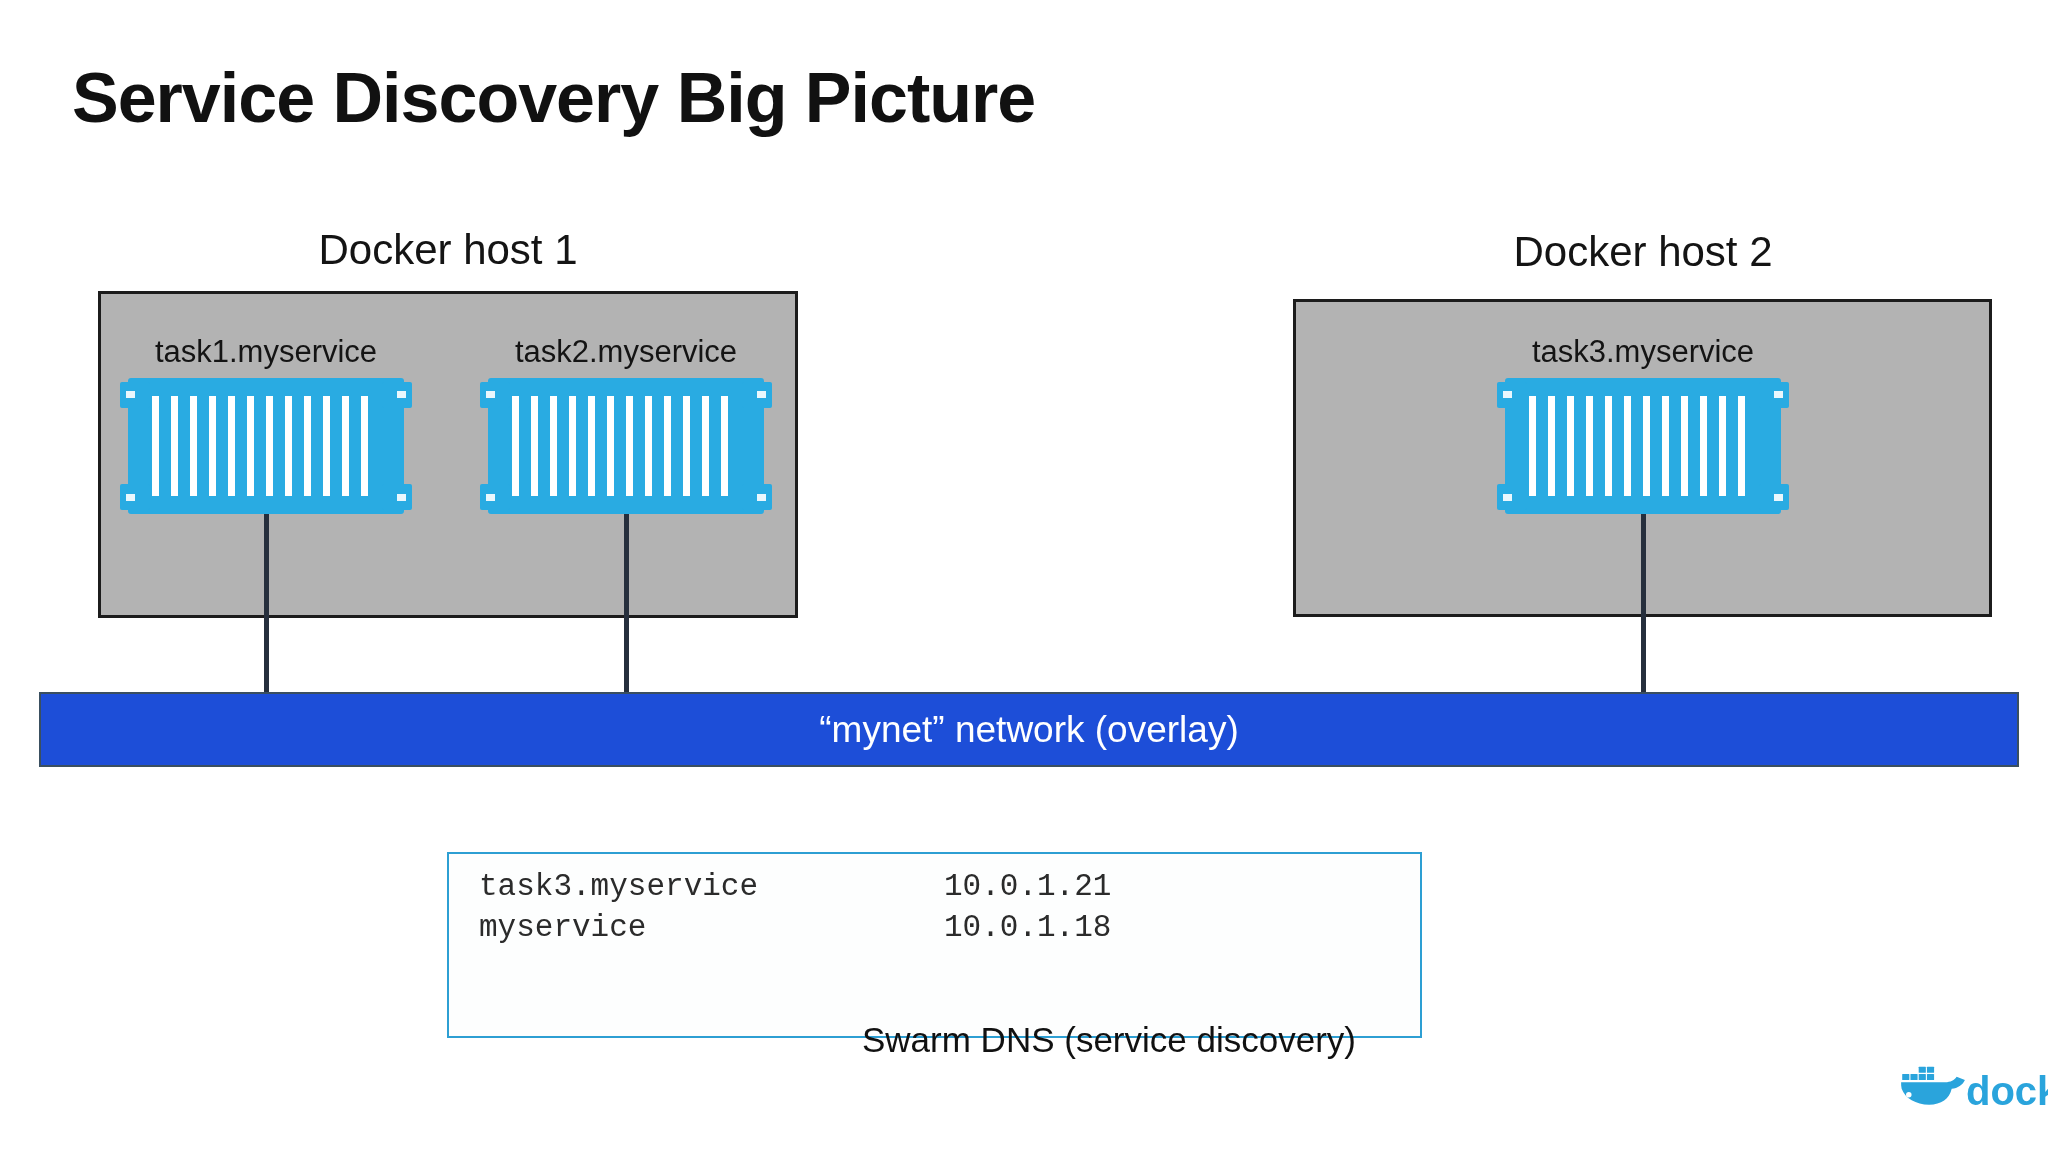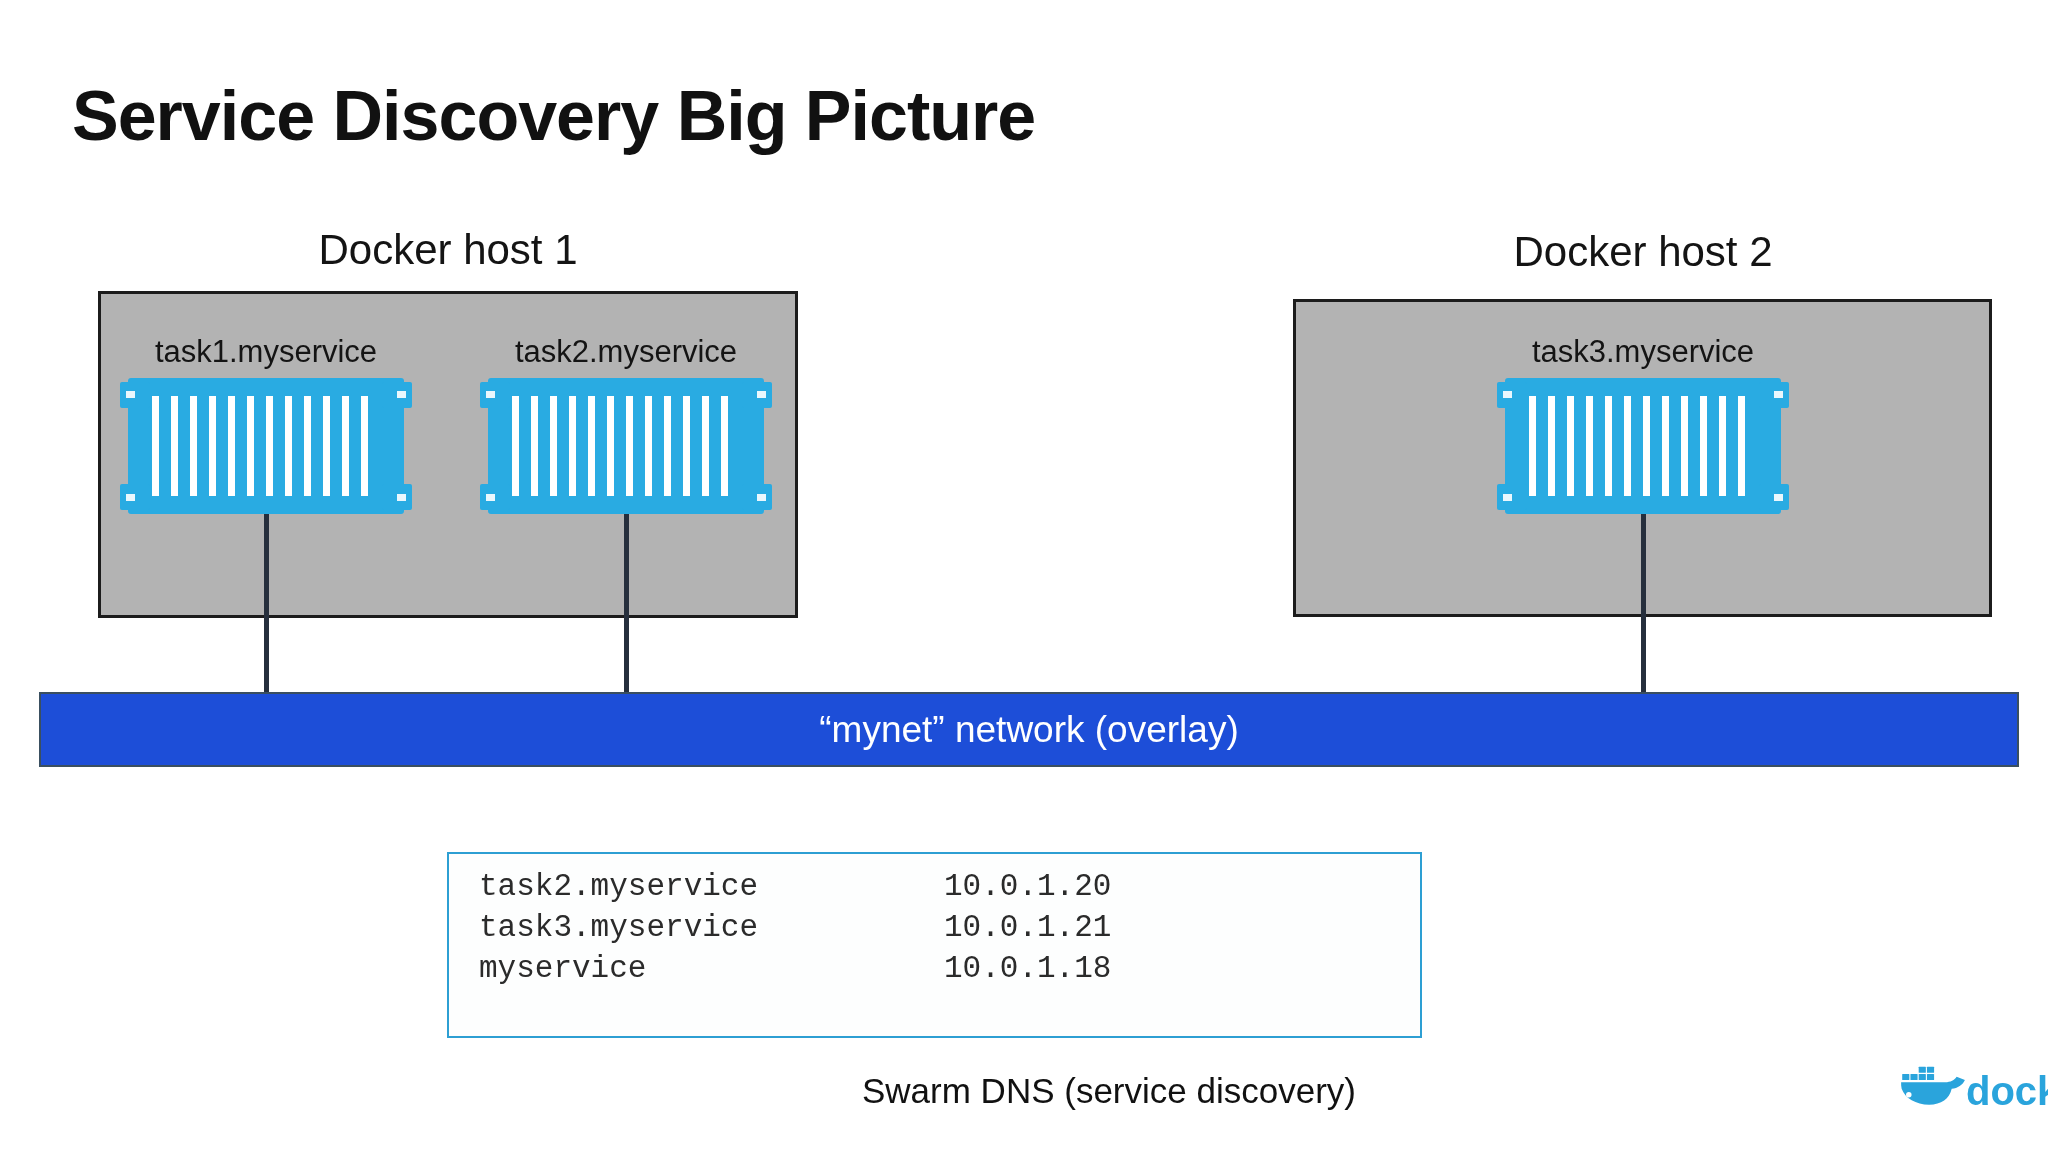--- a/index.html
+++ b/index.html
@@ -2,21 +2,21 @@
 <html><head>
 <meta charset="utf-8">
 <style>
   html,body{margin:0;padding:0;background:#ffffff;}
   body{width:2048px;height:1152px;position:relative;overflow:hidden;
        font-family:"Liberation Sans", sans-serif;color:#1a1a1a;}
 
   .abs{position:absolute;}
 
   .slide-title{left:72px;top:58px;font-size:70px;font-weight:700;
-               letter-spacing:-1px;color:#111;margin-top:18px;}
+               letter-spacing:-1px;color:#111;}
 
   .host-label{font-size:42px;color:#141414;text-align:center;width:700px;}
   .host-box{background:#b3b3b3;border:3px solid #1c1c1c;box-sizing:border-box;}
 
   .task-label{font-size:31px;color:#141414;text-align:center;width:300px;}
 
   
   .cont{width:292px;height:140px;}
   .cont .body{position:absolute;left:8px;right:8px;top:2px;bottom:2px;
               background:#29abe2;border-radius:3px;}
@@ -36,21 +36,21 @@
            display:flex;align-items:center;justify-content:center;}
   .net-bar span{color:#ffffff;font-size:37px;}
 
   .dns-box{left:447px;top:852px;width:975px;height:186px;background:#fdfefe;
            border:2px solid #2d9fd3;box-sizing:border-box;
            padding:12px 0 0 30px;}
   .dns-row{font-family:"Liberation Mono", monospace;font-size:31px;color:#2b2b2b;
            line-height:41px;white-space:pre;}
   .dns-row .name{display:inline-block;width:465px;}
 
-  .dns-caption{left:862px;top:1071px;font-size:35px;color:#111;}
+  .dns-caption{left:862px;top:1020px;font-size:35px;color:#111;}
 
   .docker-logo{left:1900px;top:1066px;display:flex;align-items:center;}
   .docker-wordmark{font-size:40px;font-weight:700;color:#2aa4dc;letter-spacing:0px;}
 </style>
 </head>
 <body>
 
 <div class="abs slide-title">Service Discovery Big Picture</div>
 
 <div class="abs host-label" style="left:98px;top:226px;">Docker host 1</div>
@@ -90,21 +90,20 @@
 
 <div class="abs connector" style="left:264px;top:514px;height:178px;"></div>
 <div class="abs connector" style="left:624px;top:514px;height:178px;"></div>
 <div class="abs connector" style="left:1641px;top:514px;height:178px;"></div>
 
 <div class="abs net-bar">
   <span>“mynet” network (overlay)</span>
 </div>
 
 <div class="abs dns-box">
-  <div class="dns-row"><span class="name">task2.myservice</span><span>10.0.1.20</span></div>
   <div class="dns-row"><span class="name">task3.myservice</span><span>10.0.1.21</span></div>
   <div class="dns-row"><span class="name">myservice</span><span>10.0.1.18</span></div>
 </div>
 
 <div class="abs dns-caption">Swarm DNS (service discovery)</div>
 
 <div class="abs docker-logo">
   <svg width="66" height="50" viewBox="0 0 120 90" aria-hidden="true">
     <g fill="#2aa4dc">
       <rect x="34" y="1" width="13" height="11" rx="1"></rect>

